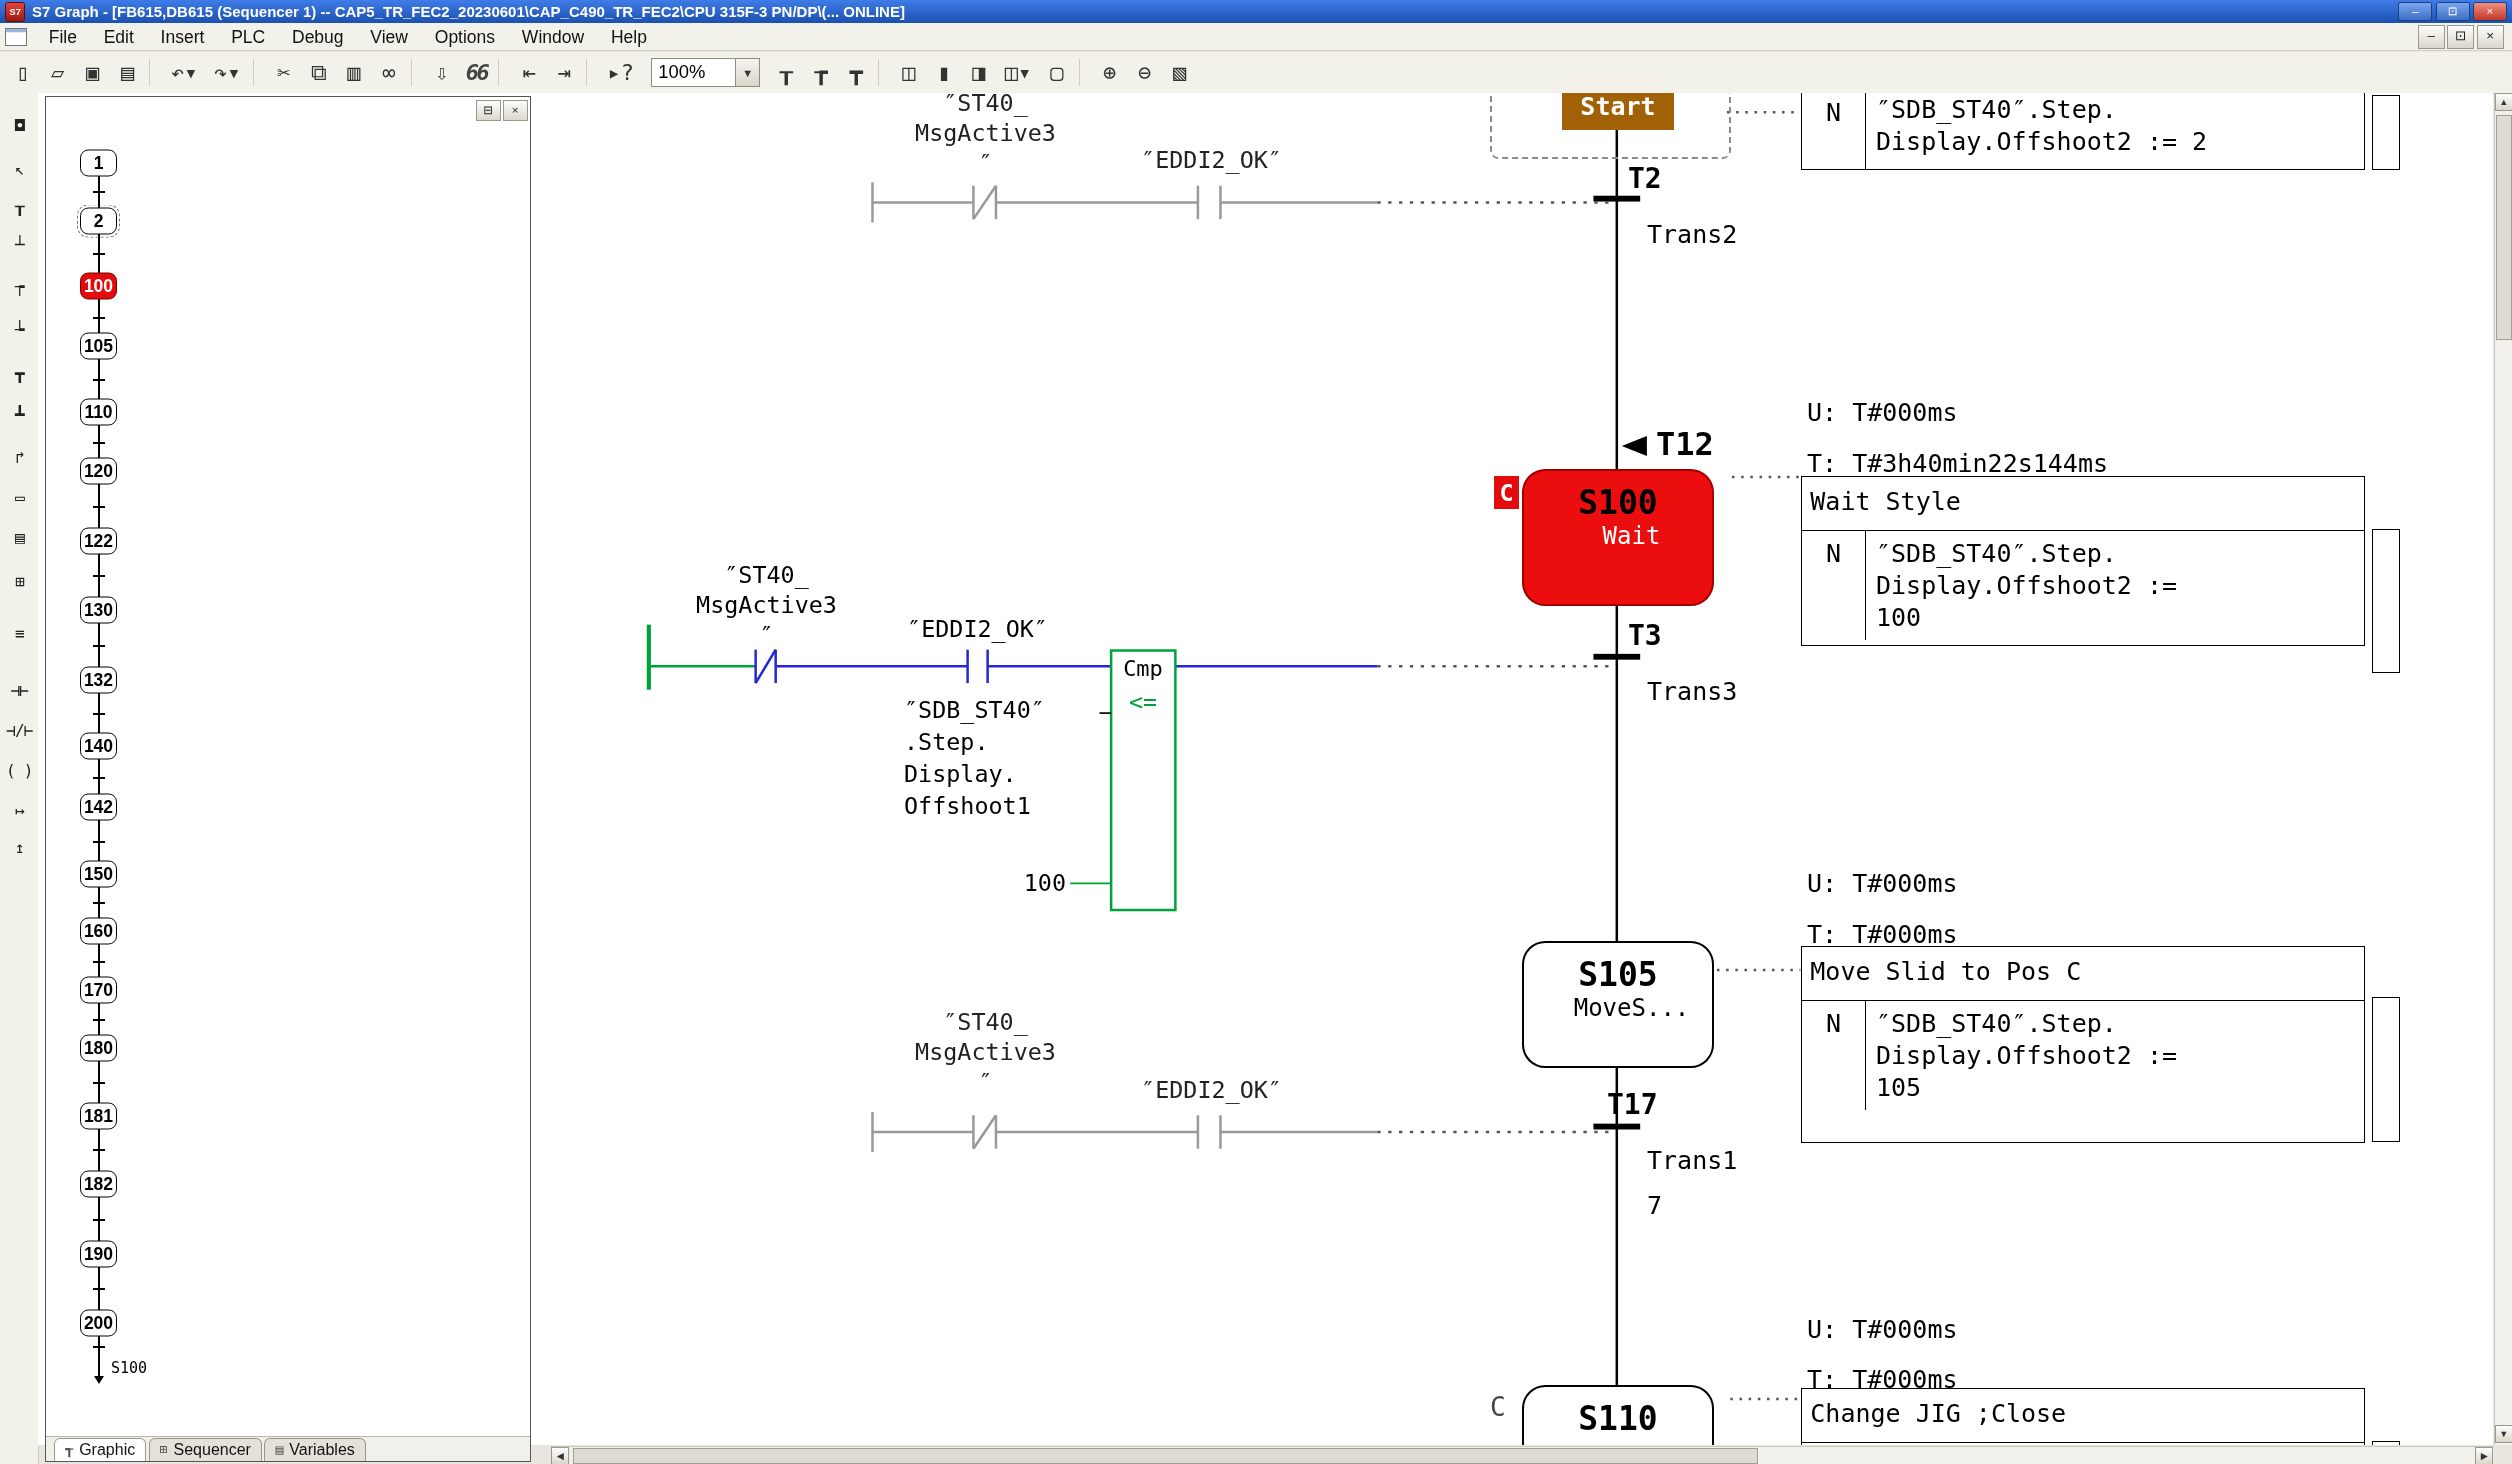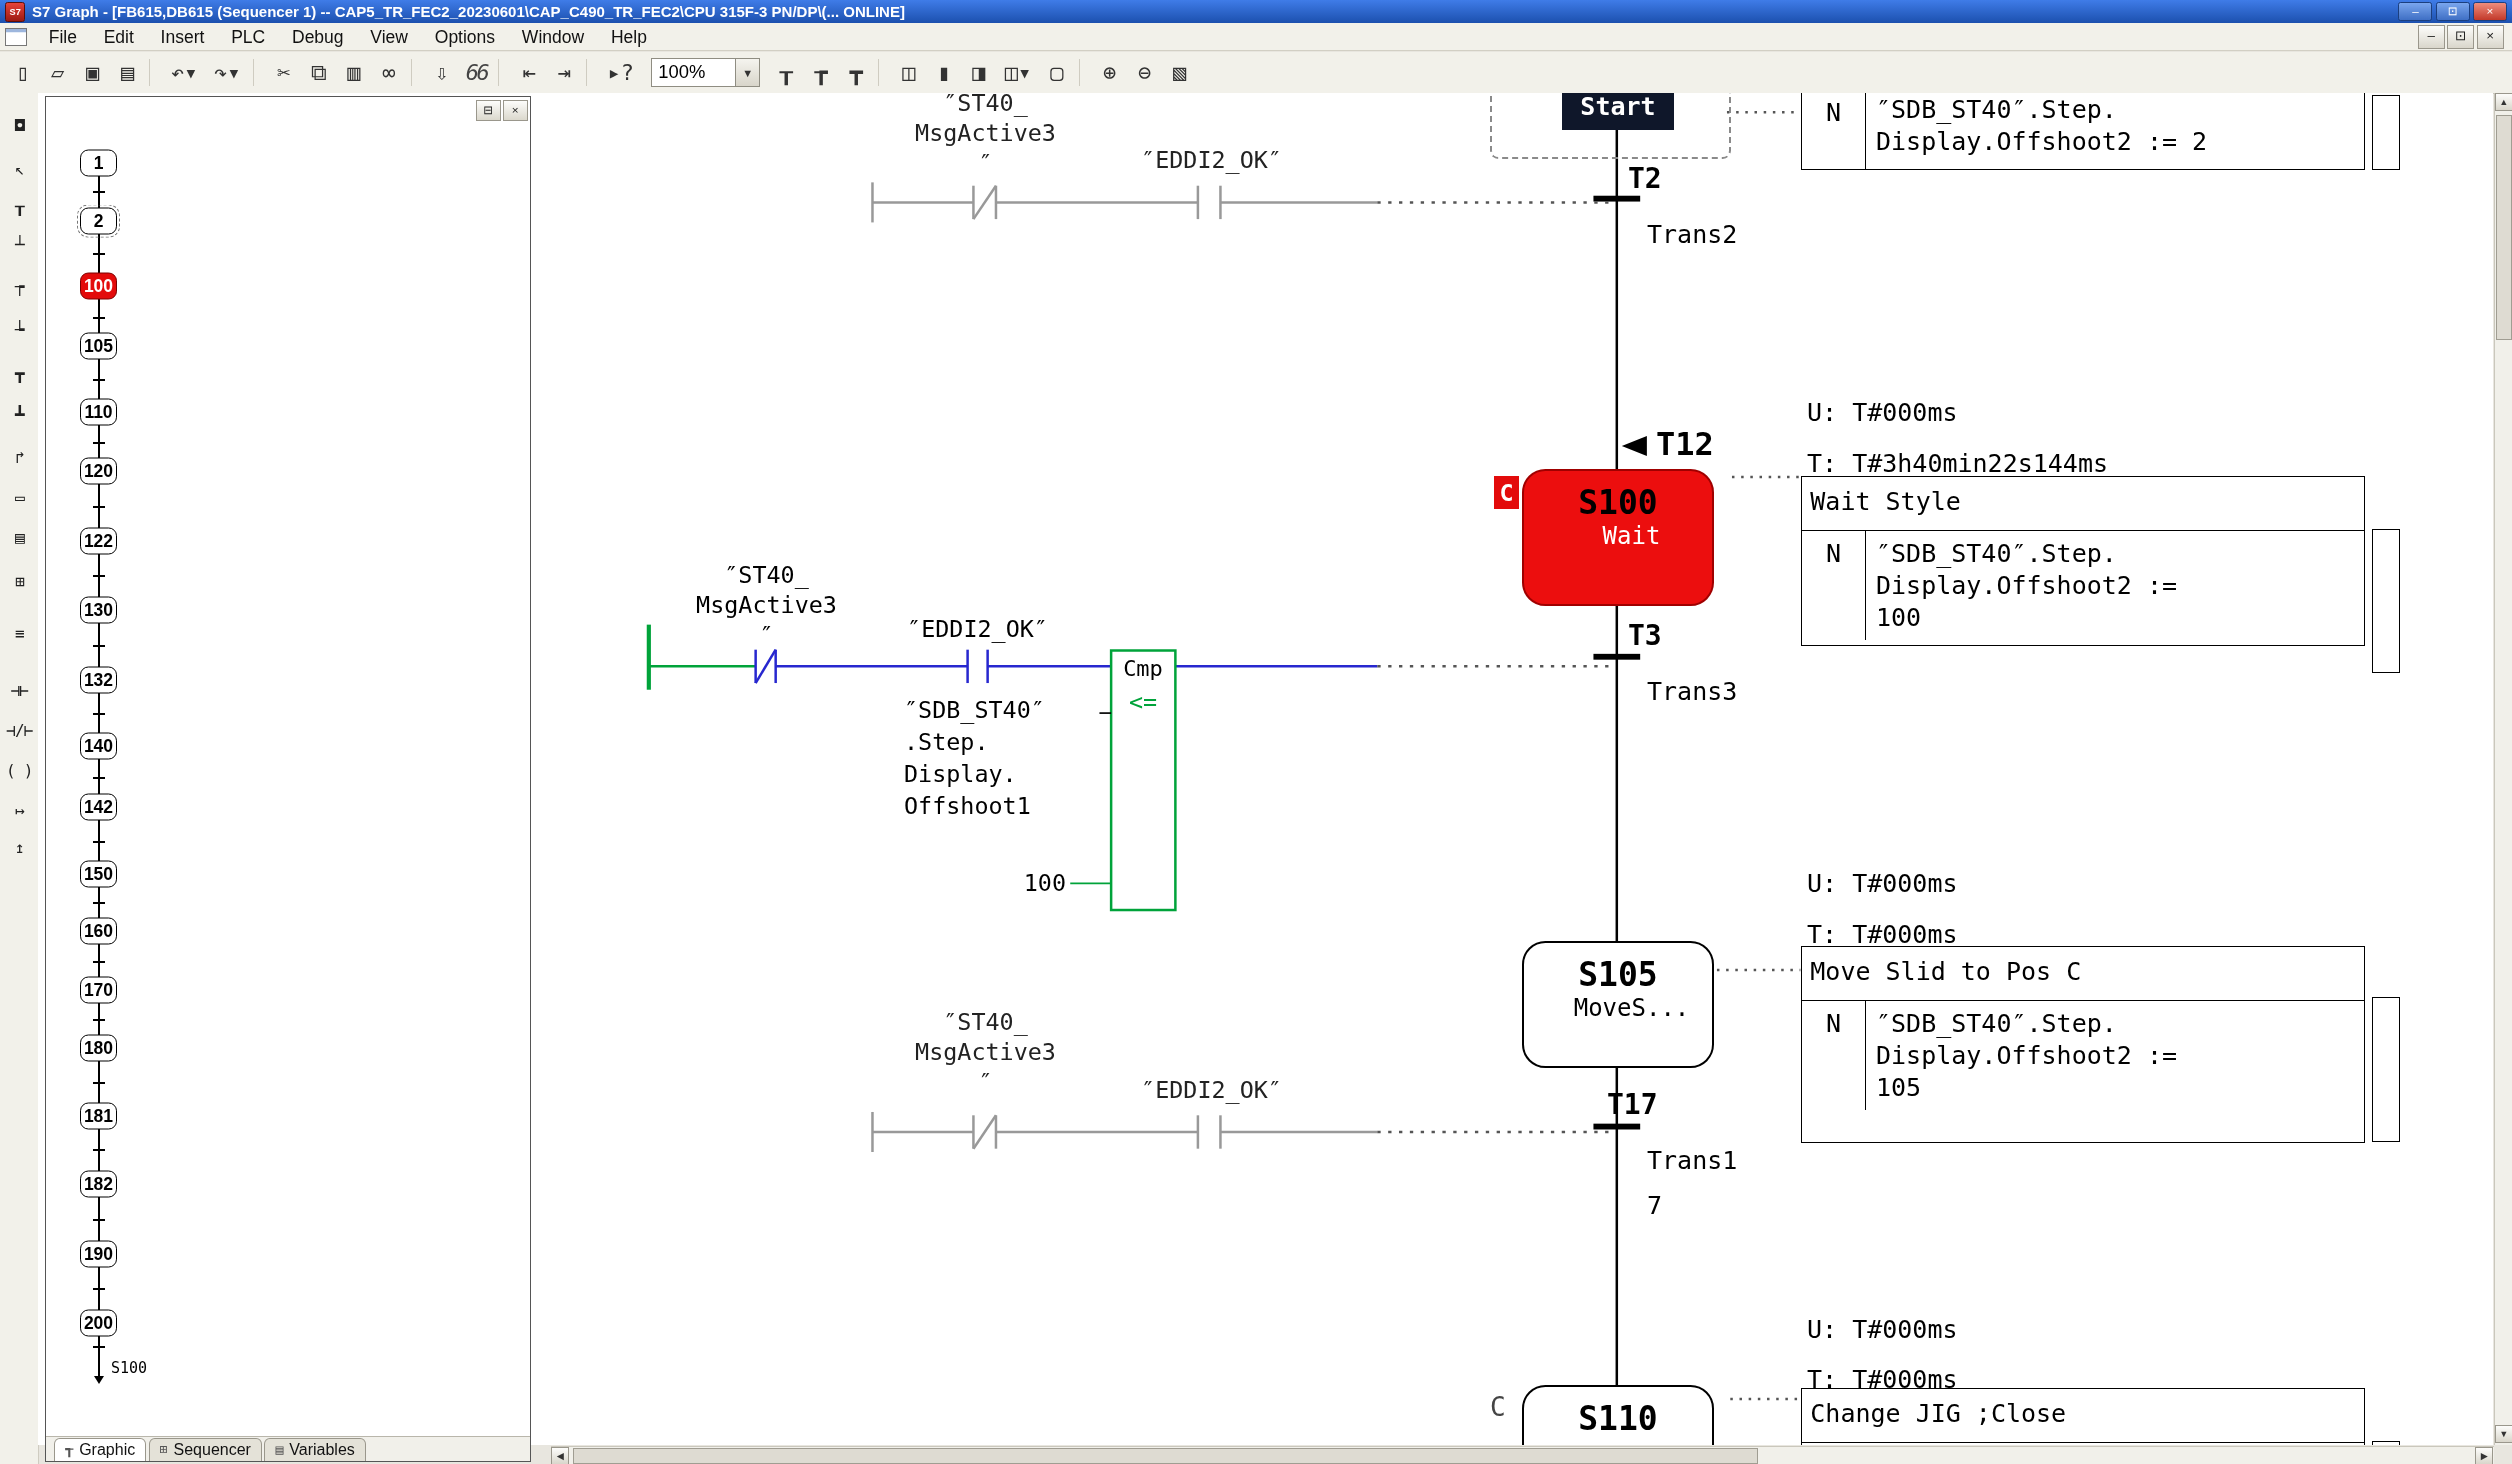--- a/index.html
+++ b/index.html
@@ -15,40 +15,40 @@
   
   .menubar{position:absolute;left:0;top:23.4px;width:2512px;height:28px;background:#f2f1ea;border-bottom:0.8px solid #d2cfc4;display:flex;align-items:center;padding-left:5px;box-sizing:border-box;font-size:17.5px;color:#111;}
   .mdi-doc{width:20px;height:16.7px;background:#fff;border:0.8px solid #777;margin-right:8.3px;box-shadow:inset 0 3.3px 0 #9db6dd;}
   .menu-item{padding:2.5px 13.4px;}
   .mdi-controls{margin-left:auto;display:flex;gap:2.5px;padding-right:8.3px;}
   .mbtn{width:25px;height:22px;border:0.8px solid #9a978c;background:linear-gradient(#fdfdfb,#d9d6cb);font-size:13.4px;text-align:center;line-height:20px;color:#222;}
   
   .toolbar{position:absolute;left:0;top:52px;width:2512px;height:42px;background:#f2f1ea;border-bottom:0.8px solid #c9c6bb;display:flex;align-items:center;padding-left:5px;box-sizing:border-box;}
   .tbtn{min-width:35px;height:33px;display:flex;align-items:center;justify-content:center;font:22px "DejaVu Sans Mono",monospace;color:#333;}
   .tbtn.wide{min-width:43px;}
-  .tbtn.glasses{font-style:italic;letter-spacing:-2.5px;font-weight:normal;color:#444;}
+  .tbtn.glasses{font-style:italic;letter-spacing:-2.5px;font-weight:bold;color:#444;}
   .tsep{width:8.3px;height:27px;border-left:1.7px solid #cfccc1;margin:0 4.2px;}
   .zoom-combo{display:flex;align-items:stretch;border:1.7px solid #8f8d82;background:#fff;height:27px;margin:0 8.3px;}
   .zoom-value{width:70px;padding:1.7px 6.7px;font-size:18.4px;font-family:"Liberation Sans",sans-serif;}
   .zoom-drop{width:23.4px;background:linear-gradient(#f5f4ef,#d8d5ca);border-left:1.7px solid #8f8d82;display:flex;align-items:center;justify-content:center;font-size:11px;color:#333;}
   
   .side-toolbar{position:absolute;left:0;top:93px;width:38px;height:1371px;background:#f2f1ea;border-right:0.8px solid #cfccc1;}
   .sbtn{position:absolute;left:3.3px;width:32px;height:32px;display:flex;align-items:center;justify-content:center;font:16px "DejaVu Sans Mono",monospace;letter-spacing:-0.8px;color:#222;}
   
   .main{position:absolute;left:38px;top:93px;width:2455px;height:1352px;background:#fff;overflow:hidden;}
   .tlabel{position:absolute;font:bold 28px "DejaVu Sans Mono",monospace;color:#000;}
   .tname{position:absolute;font:25px "DejaVu Sans Mono",monospace;color:#000;}
   .timer{position:absolute;font:25px "DejaVu Sans Mono",monospace;color:#000;white-space:nowrap;}
   .opblock{position:absolute;font:23.4px "DejaVu Sans Mono",monospace;line-height:30px;text-align:center;color:#000;}
   .stepbox{position:absolute;width:192px;border:2.5px solid #000;border-radius:23.4px;background:#fff;text-align:center;box-sizing:border-box;}
   .stepbox .sid{font:bold 33px "DejaVu Sans Mono",monospace;margin-top:11.7px;color:#000;}
   .stepbox .sname{font:24px "DejaVu Sans Mono",monospace;color:#000;padding-left:27px;}
   .stepbox.red{background:#ec0e0e;border-color:#a00000;}
   .stepbox.red .sname{color:#fff;}
-  .startbox{position:absolute;background:#0f172a;color:#fff;font:bold 25px "DejaVu Sans Mono",monospace;display:flex;align-items:center;justify-content:center;}
+  .startbox{position:absolute;background:#a16207;color:#fff;font:bold 25px "DejaVu Sans Mono",monospace;display:flex;align-items:center;justify-content:center;}
   .startsel{position:absolute;border:2.5px dashed #8a8a8a;border-radius:8.3px;}
   .cbadge{position:absolute;width:25px;height:33px;background:#e30b0b;color:#fff;font:bold 23.4px "DejaVu Sans Mono",monospace;display:flex;align-items:center;justify-content:center;}
   .action-box{position:absolute;width:564px;background:#fff;border:1.7px solid #000;box-sizing:border-box;}
   .a-title{border-bottom:1.7px solid #000;font:25px "DejaVu Sans Mono",monospace;padding:10px 8.3px;height:33px;}
   .a-row{display:flex;}
   .a-qual{width:63px;border-right:1.7px solid #000;text-align:center;font:25px "DejaVu Sans Mono",monospace;padding-top:8.3px;flex:none;}
   .a-text{padding:6.7px 10px;font:25px "DejaVu Sans Mono",monospace;line-height:32px;}
   .bracket{position:absolute;width:28px;border:1.7px solid #000;background:#fff;box-sizing:border-box;}
   
   .ovpanel{position:absolute;left:45px;top:96px;width:486px;height:1366px;background:#fff;border:1.7px solid #555;box-sizing:border-box;}

